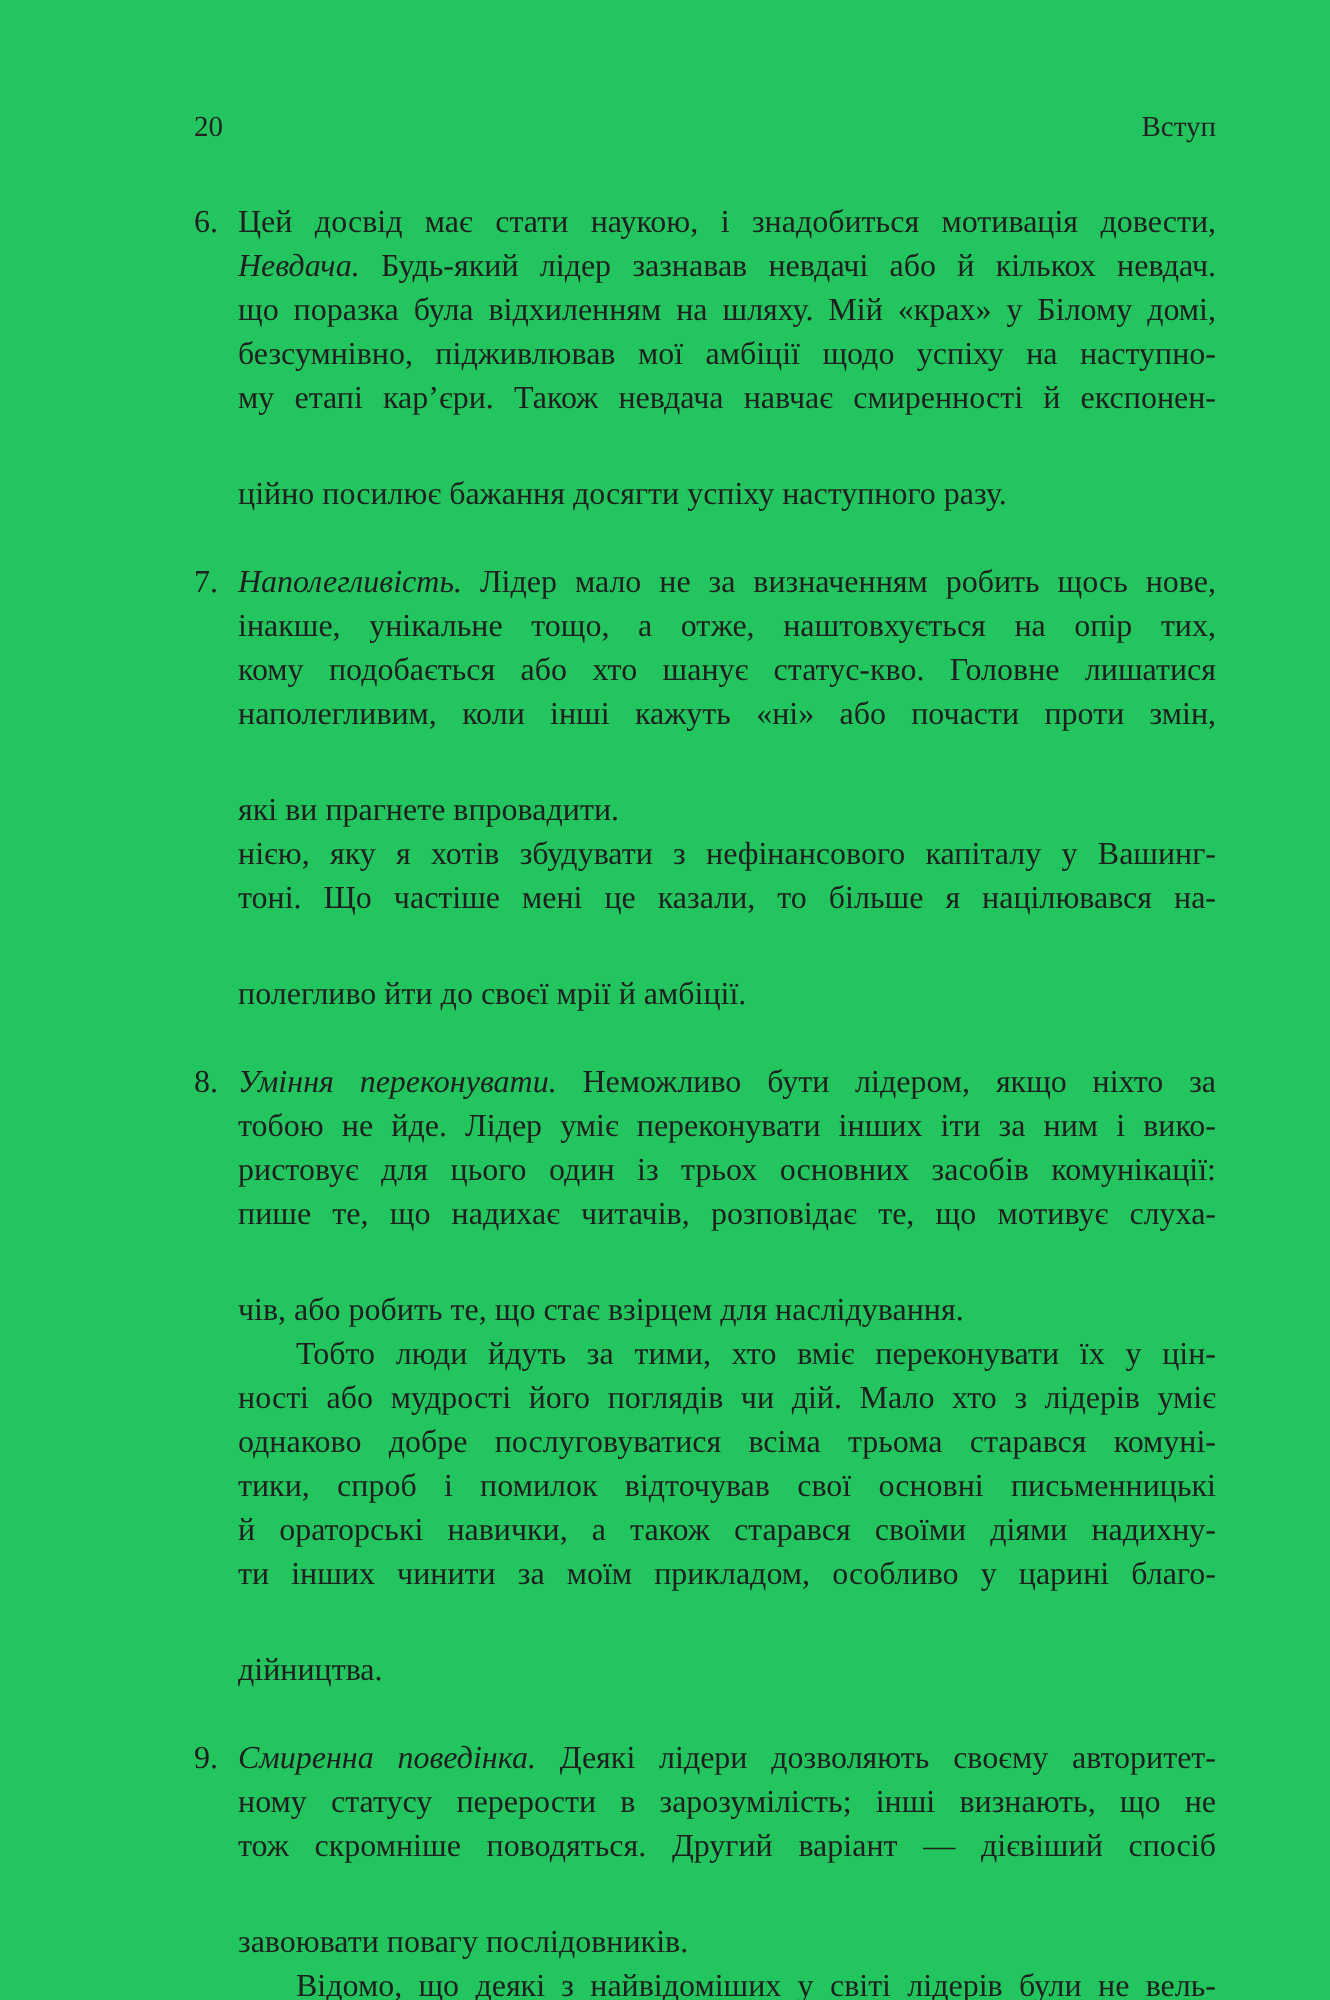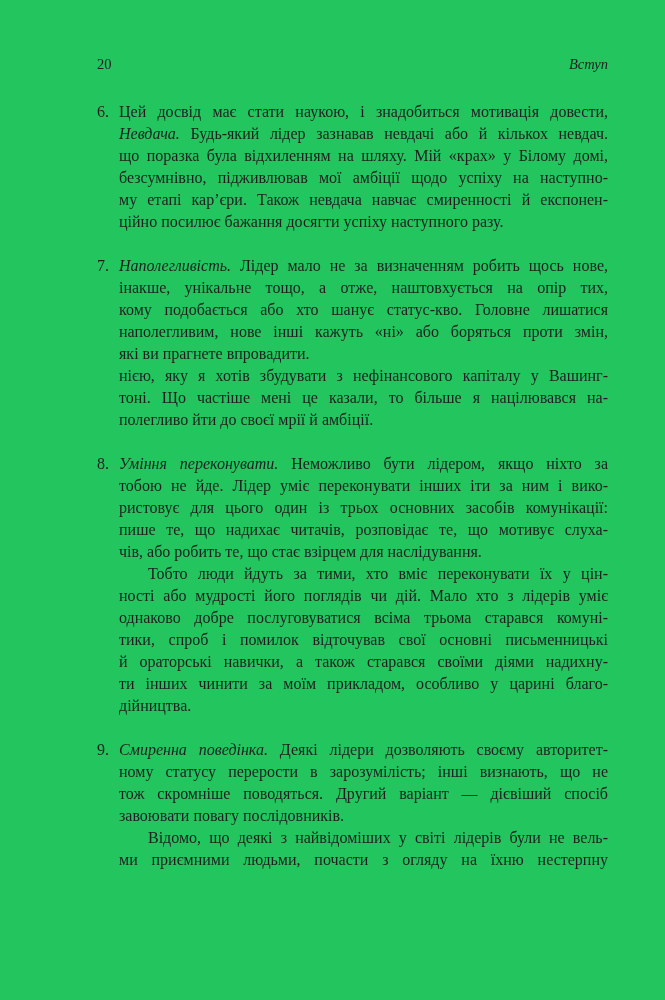--- a/index.html
+++ b/index.html
@@ -20,21 +20,20 @@
   .page-header {
     display: flex;
     justify-content: space-between;
     align-items: baseline;
     font-size: 14.5px;
     line-height: 18px;
     color: #222222;
     margin-bottom: 28px;
   }
   .running-title {
-    font-style: italic;
   }
   .content {
     font-size: 16px;
     line-height: 22px;
     color: #1f1f1f;
   }
   .item {
     position: relative;
     padding-left: 22px;
     margin-bottom: 22px;
@@ -45,20 +44,21 @@
     left: 0;
     top: 0;
   }
   .line {
     text-align: justify;
     text-align-last: justify;
   }
   .line.last {
     text-align: left;
     text-align-last: left;
+    margin-top: 26px;
   }
   .line.indent {
     text-indent: 29px;
   }
   .lead {
     font-style: italic;
   }
 </style>
 </head>
 <body>
@@ -79,21 +79,21 @@
           <div class="line">му етапі кар’єри. Також невдача навчає смиренності й експонен-</div>
           <div class="line last">ційно посилює бажання досягти успіху наступного разу.</div>
         </div>
       </div>
       <div class="item">
         <span class="item-number">7.</span>
         <div class="item-body">
           <div class="line"><span class="lead">Наполегливість.</span> <span class="rest">Лідер мало не за визначенням робить щось нове,</span></div>
           <div class="line">інакше, унікальне тощо, а отже, наштовхується на опір тих,</div>
           <div class="line">кому подобається або хто шанує статус-кво. Головне лишатися</div>
-          <div class="line">наполегливим, нове інші кажуть «ні» або боряться проти змін,</div>
+          <div class="line">наполегливим, коли інші кажуть «ні» або почасти проти змін,</div>
           <div class="line last">які ви прагнете впровадити.</div>
           <div class="line">нією, яку я хотів збудувати з нефінансового капіталу у Вашинг-</div>
           <div class="line">тоні. Що частіше мені це казали, то більше я націлювався на-</div>
           <div class="line last">полегливо йти до своєї мрії й амбіції.</div>
         </div>
       </div>
       <div class="item">
         <span class="item-number">8.</span>
         <div class="item-body">
           <div class="line"><span class="lead">Уміння переконувати.</span> <span class="rest">Неможливо бути лідером, якщо ніхто за</span></div>

